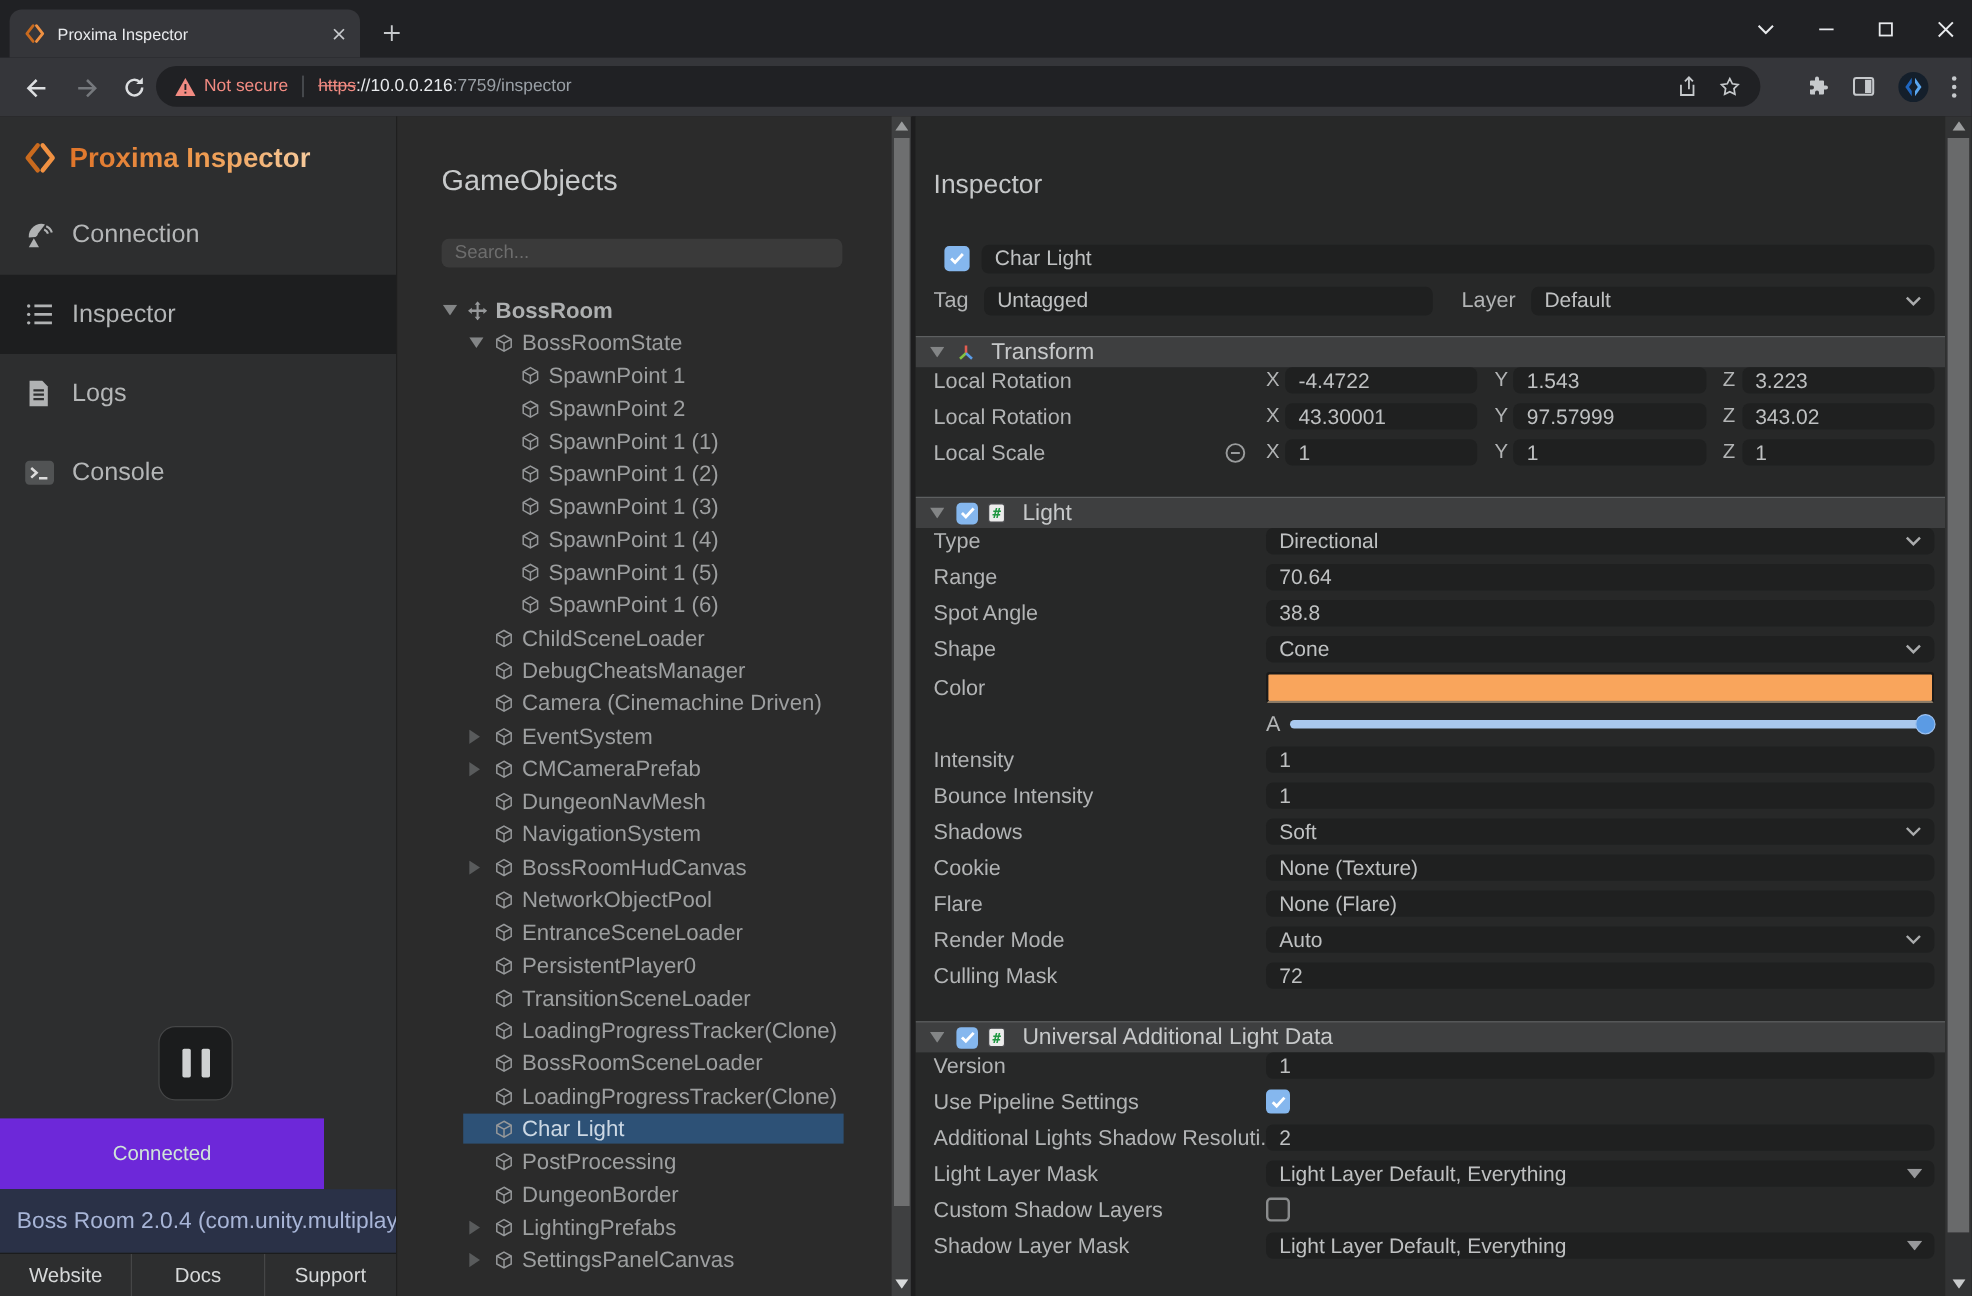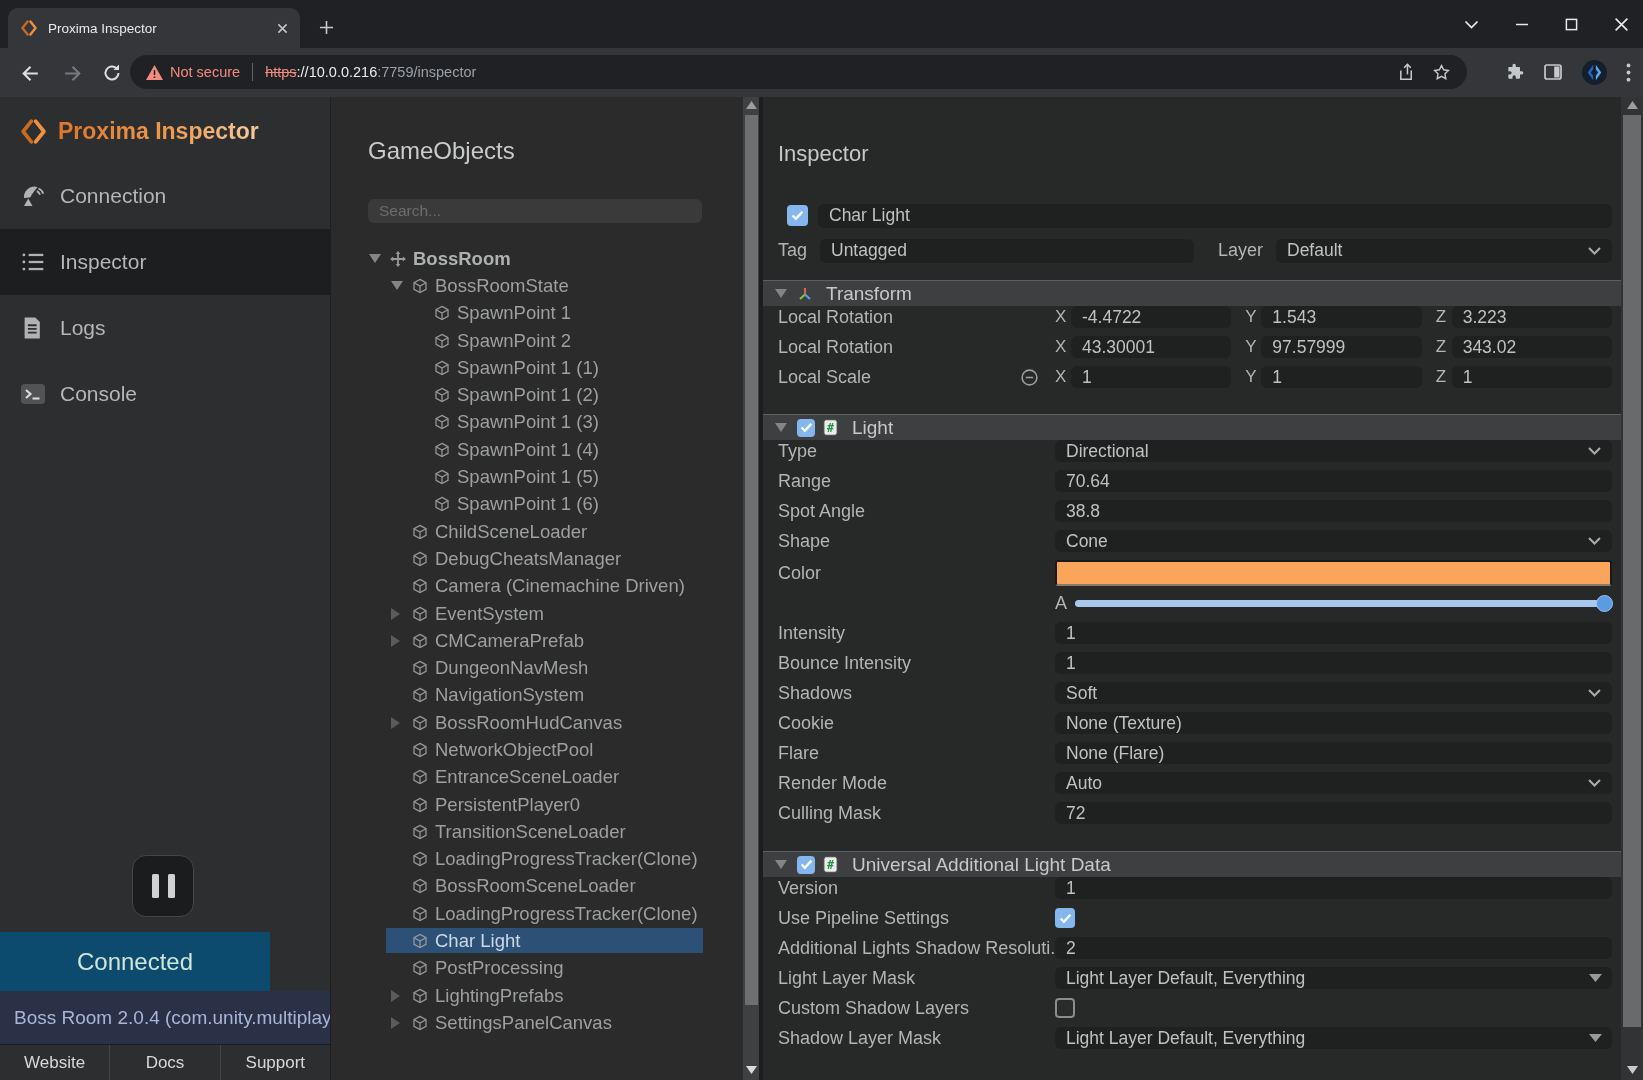--- a/index.html
+++ b/index.html
@@ -37,22 +37,22 @@
   #logo-text { font-size:23px; font-weight:bold; margin-left:11px;
     background:linear-gradient(90deg,#e0752a 0%,#ee9a4f 55%,#f7cb9d 100%);
     -webkit-background-clip:text; background-clip:text; -webkit-text-fill-color:transparent; color:#ee9a4f; }
   #side-menu { position:absolute; top:66px; left:0; width:330px; }
   .side-item { height:66px; display:flex; align-items:center; padding-left:20px; font-size:21px; color:#b4b6b7; cursor:pointer; }
   .side-item.selected { background:#1d1e1f; }
   .side-item .sicon { width:40px; display:flex; align-items:center; }
   #pause-btn { position:absolute; left:132px; top:758px; width:62px; height:62px; background:#1b1c1d;
     border:1px solid #454647; border-radius:14px; display:flex; align-items:center; justify-content:center; gap:9px; }
   #pause-btn .bar { width:7px; height:24px; background:#cfd1d2; border-radius:1.5px; }
-  #connected { position:absolute; top:835px; left:0; width:270px; height:59px; background:#0c4a6e;
-    color:#cfe5d8; font-size:24px; display:flex; align-items:center; justify-content:center; }
+  #connected { position:absolute; top:835px; left:0; width:270px; height:59px; background:#6d28d9;
+    color:#cfe5d8; font-size:17px; display:flex; align-items:center; justify-content:center; }
   #package { position:absolute; top:894px; left:0; width:330px; height:53px; background:#2a3147;
     color:#a8b5d7; font-size:19px; display:flex; align-items:center; padding:0 14px; white-space:nowrap; overflow:hidden; }
   #footer-links { position:absolute; top:947px; left:0; width:330px; height:36px; display:flex; border-top:1px solid #1b1c1d; }
   .flink { flex:1; display:flex; align-items:center; justify-content:center; color:#d6d8d9; font-size:17px;
     border-right:1px solid #454647; cursor:pointer; }
   .flink:last-child { border-right:none; }
 
   
   #tree-panel { position:absolute; left:330px; top:0; width:429px; height:983px; background:#2b2b2b; border-left:1px solid #1f1f1f; }
   #tree-title { position:absolute; left:37px; top:40px; font-size:24px; color:#c8cacb; }
@@ -602,20 +602,30 @@
           <span class="slot"></span>
           <span class="slot">
             <svg width="16" height="16" viewBox="0 0 16 16" fill="none" stroke="#96989a" stroke-width="1.25">
               <path d="M8 1.4 L14 4.7 V11.3 L8 14.6 L2 11.3 V4.7 Z"></path>
               <path d="M2 4.7 L8 8 L14 4.7 M8 8 V14.6"></path>
             </svg>
           </span>
           <span class="tlabel">PostProcessing</span>
         </div>
         <div class="trow" style="padding-left: 60px;">
+          <span class="slot"></span>
+          <span class="slot">
+            <svg width="16" height="16" viewBox="0 0 16 16" fill="none" stroke="#96989a" stroke-width="1.25">
+              <path d="M8 1.4 L14 4.7 V11.3 L8 14.6 L2 11.3 V4.7 Z"></path>
+              <path d="M2 4.7 L8 8 L14 4.7 M8 8 V14.6"></path>
+            </svg>
+          </span>
+          <span class="tlabel">DungeonBorder</span>
+        </div>
+        <div class="trow" style="padding-left: 60px;">
           <span class="slot">
             <svg width="9" height="12">
               <path d="M0 0 V12 L9 6 Z" fill="#595b5c"></path>
             </svg>
           </span>
           <span class="slot">
             <svg width="16" height="16" viewBox="0 0 16 16" fill="none" stroke="#96989a" stroke-width="1.25">
               <path d="M8 1.4 L14 4.7 V11.3 L8 14.6 L2 11.3 V4.7 Z"></path>
               <path d="M2 4.7 L8 8 L14 4.7 M8 8 V14.6"></path>
             </svg>

